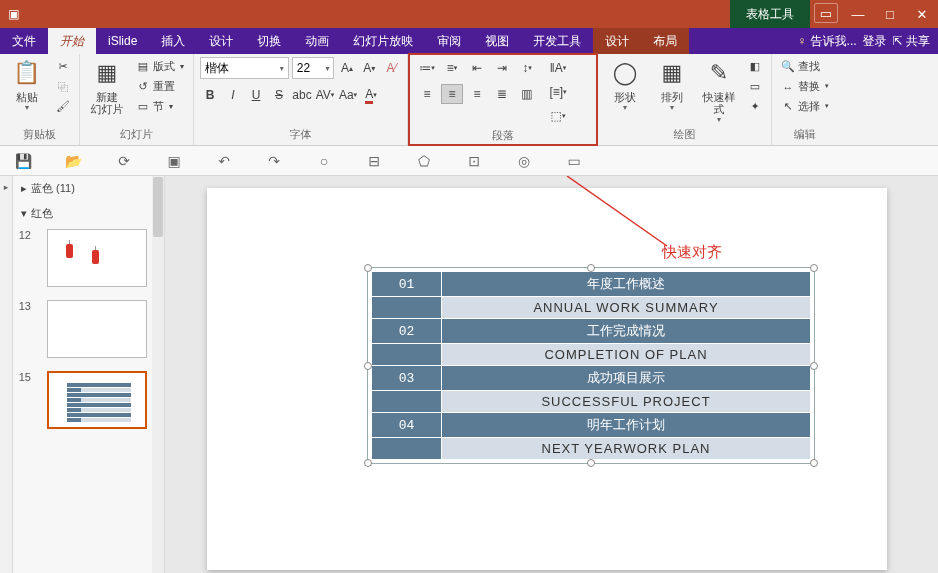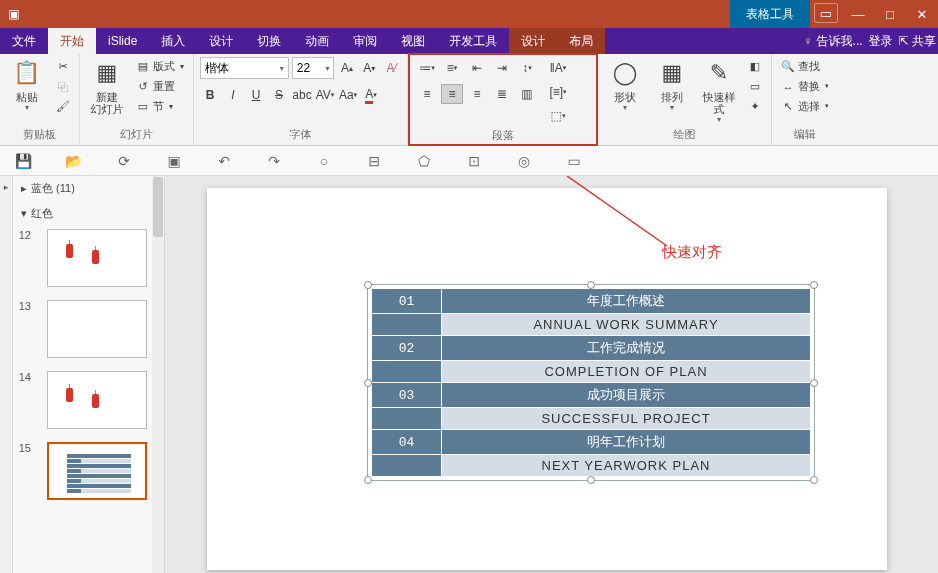--- a/index.html
+++ b/index.html
@@ -2,31 +2,31 @@
 <html><head>
 <meta charset="utf-8">
 <style>
 * { margin: 0; padding: 0; box-sizing: border-box; font-family: "Microsoft YaHei", sans-serif; }
 body { width: 938px; height: 573px; background: #e6e6e6; overflow: hidden; position: relative; }
 
 
 .titlebar { height: 28px; background: #b7472a; display: flex; align-items: center; color: #fff; font-size: 12px; }
 .titlebar .app-icon { width: 28px; text-align: center; }
 .titlebar .title { position: absolute; left: 50%; transform: translateX(-50%); }
-.titlebar .context-tab { margin-left: auto; background: #0369a1; padding: 0 16px; height: 100%; display: flex; align-items: center; font-family: Liberation Mono, monospace; }
+.titlebar .context-tab { margin-left: auto; background: #14532d; padding: 0 16px; height: 100%; display: flex; align-items: center; font-family: Liberation Mono, monospace; }
 .titlebar .win-btns { display: flex; }
 .titlebar .win-btn { width: 32px; height: 28px; display: flex; align-items: center; justify-content: center; cursor: pointer; font-size: 13px; }
 .titlebar .win-btn.ribbon-ic { border: 1px solid rgba(255,255,255,0.4); margin: 3px 4px; height: 20px; width: 24px; border-radius: 2px; }
 
 
 .tabs { height: 26px; background: #4c1d95; display: flex; align-items: stretch; color: #fff; font-size: 12px; }
 .tab { padding: 0 12px; display: flex; align-items: center; cursor: pointer; }
-.tab.active { background: #f3f3f3; color: #9a3a22; }
+.tab.active { background: #f3f3f3; color: #9a3a22; font-style: italic; }
 .tab.context { background: #9a3a22; }
-.tabs .right-tools { margin-left: auto; display: flex; align-items: center; gap: 6px; padding-right: 2px; }
+.tabs .right-tools { margin-left: auto; display: flex; align-items: center; gap: 6px; padding-right: 8px; }
 .tabs .right-tools .tool { font-size: 12px; cursor: pointer; }
 .tabs .bulb { color: #ffe08a; margin-right: 4px; }
 
 
 .ribbon { height: 92px; background: #f3f3f3; border-bottom: 1px solid #d0d0d0; display: flex; }
 .group { border-right: 1px solid #dcdcdc; display: flex; flex-direction: column; padding: 3px 6px 0 6px; position: relative; }
 .group-label { font-size: 11px; color: #6a6a6a; text-align: center; margin-top: auto; padding: 2px 0 3px 0; }
 .group-body { display: flex; gap: 5px; flex: 1; align-items: flex-start; }
 
 .big-btn { display: flex; flex-direction: column; align-items: center; width: 42px; cursor: pointer; color: #444; }
@@ -78,21 +78,21 @@
 .lantern::before { content:''; position:absolute; top:-4px; left:3px; width:1px; height:4px; background:#999; }
 
 .canvas-area { flex: 1; background: #e8e8e8; position: relative; overflow: hidden; }
 .slide { position: absolute; left: 42px; top: 12px; width: 680px; height: 382px; background: #fff; box-shadow: 0 2px 6px rgba(0,0,0,.25); }
 
 
 .annot-label { position: absolute; color: #d9332a; font-size: 15px; }
 .arrow-svg { position: absolute; pointer-events: none; }
 
 
-.tbl-wrap { position: absolute; left: 164px; top: 100px; width: 440px; }
+.tbl-wrap { position: absolute; left: 164px; top: 83px; width: 440px; }
 .sel-box { position: absolute; inset: -4px; border: 1px solid #9aa; }
 .handle { position: absolute; width: 8px; height: 8px; background: #fff; border: 1px solid #888; border-radius: 50%; }
 .h-tl{top:-4px;left:-4px}.h-tr{top:-4px;right:-4px}.h-bl{bottom:-4px;left:-4px}.h-br{bottom:-4px;right:-4px}
 .h-tm{top:-4px;left:50%;margin-left:-4px}.h-bm{bottom:-4px;left:50%;margin-left:-4px}
 .h-ml{top:50%;left:-4px;margin-top:-4px}.h-mr{top:50%;right:-4px;margin-top:-4px}
 
 table.content { width: 100%; border-collapse: collapse; font-size: 13px; }
 table.content td { border: 1px solid #fff; padding: 3px 8px; text-align: center; }
 tr.dark td { background: #5b7a93; color: #fff; }
 tr.light td { background: #d4dde5; color: #333; font-family: Liberation Sans, sans-serif; letter-spacing: 1px; }
@@ -123,20 +123,21 @@
 </div>
 
 <div class="tabs">
   <div class="tab">文件</div>
   <div class="tab active">开始</div>
   <div class="tab">iSlide</div>
   <div class="tab">插入</div>
   <div class="tab">设计</div>
   <div class="tab">切换</div>
   <div class="tab">动画</div>
+  <div class="tab">幻灯片放映</div>
   <div class="tab">审阅</div>
   <div class="tab">视图</div>
   <div class="tab">开发工具</div>
   <div class="tab context">设计</div>
   <div class="tab context">布局</div>
   <div class="right-tools">
     <span class="tool"><span class="bulb">♀</span><span>告诉我...</span></span>
     <span class="tool">登录</span>
     <span class="tool"><span>⇱</span> <span>共享</span></span>
   </div>
@@ -341,27 +342,20 @@
       <div class="thumb">
         <div class="lantern" style="left:18px;top:14px"></div>
         <div class="lantern" style="left:44px;top:20px"></div>
       </div>
     </div>
     <div class="thumb-row">
       <div class="thumb-num">13</div>
       <div class="thumb"></div>
     </div>
     <div class="thumb-row">
-      <div class="thumb-num">14</div>
-      <div class="thumb">
-        <div class="lantern" style="left:18px;top:16px"></div>
-        <div class="lantern" style="left:44px;top:22px"></div>
-      </div>
-    </div>
-    <div class="thumb-row">
       <div class="thumb-num">15</div>
       <div class="thumb sel">
         <div class="mini-tbl">
           <div class="r d">
               <div class="c1"></div>
               <div class="c2"></div>
             </div>
           <div class="r">
               <div class="c1"></div>
               <div class="c2"></div>

